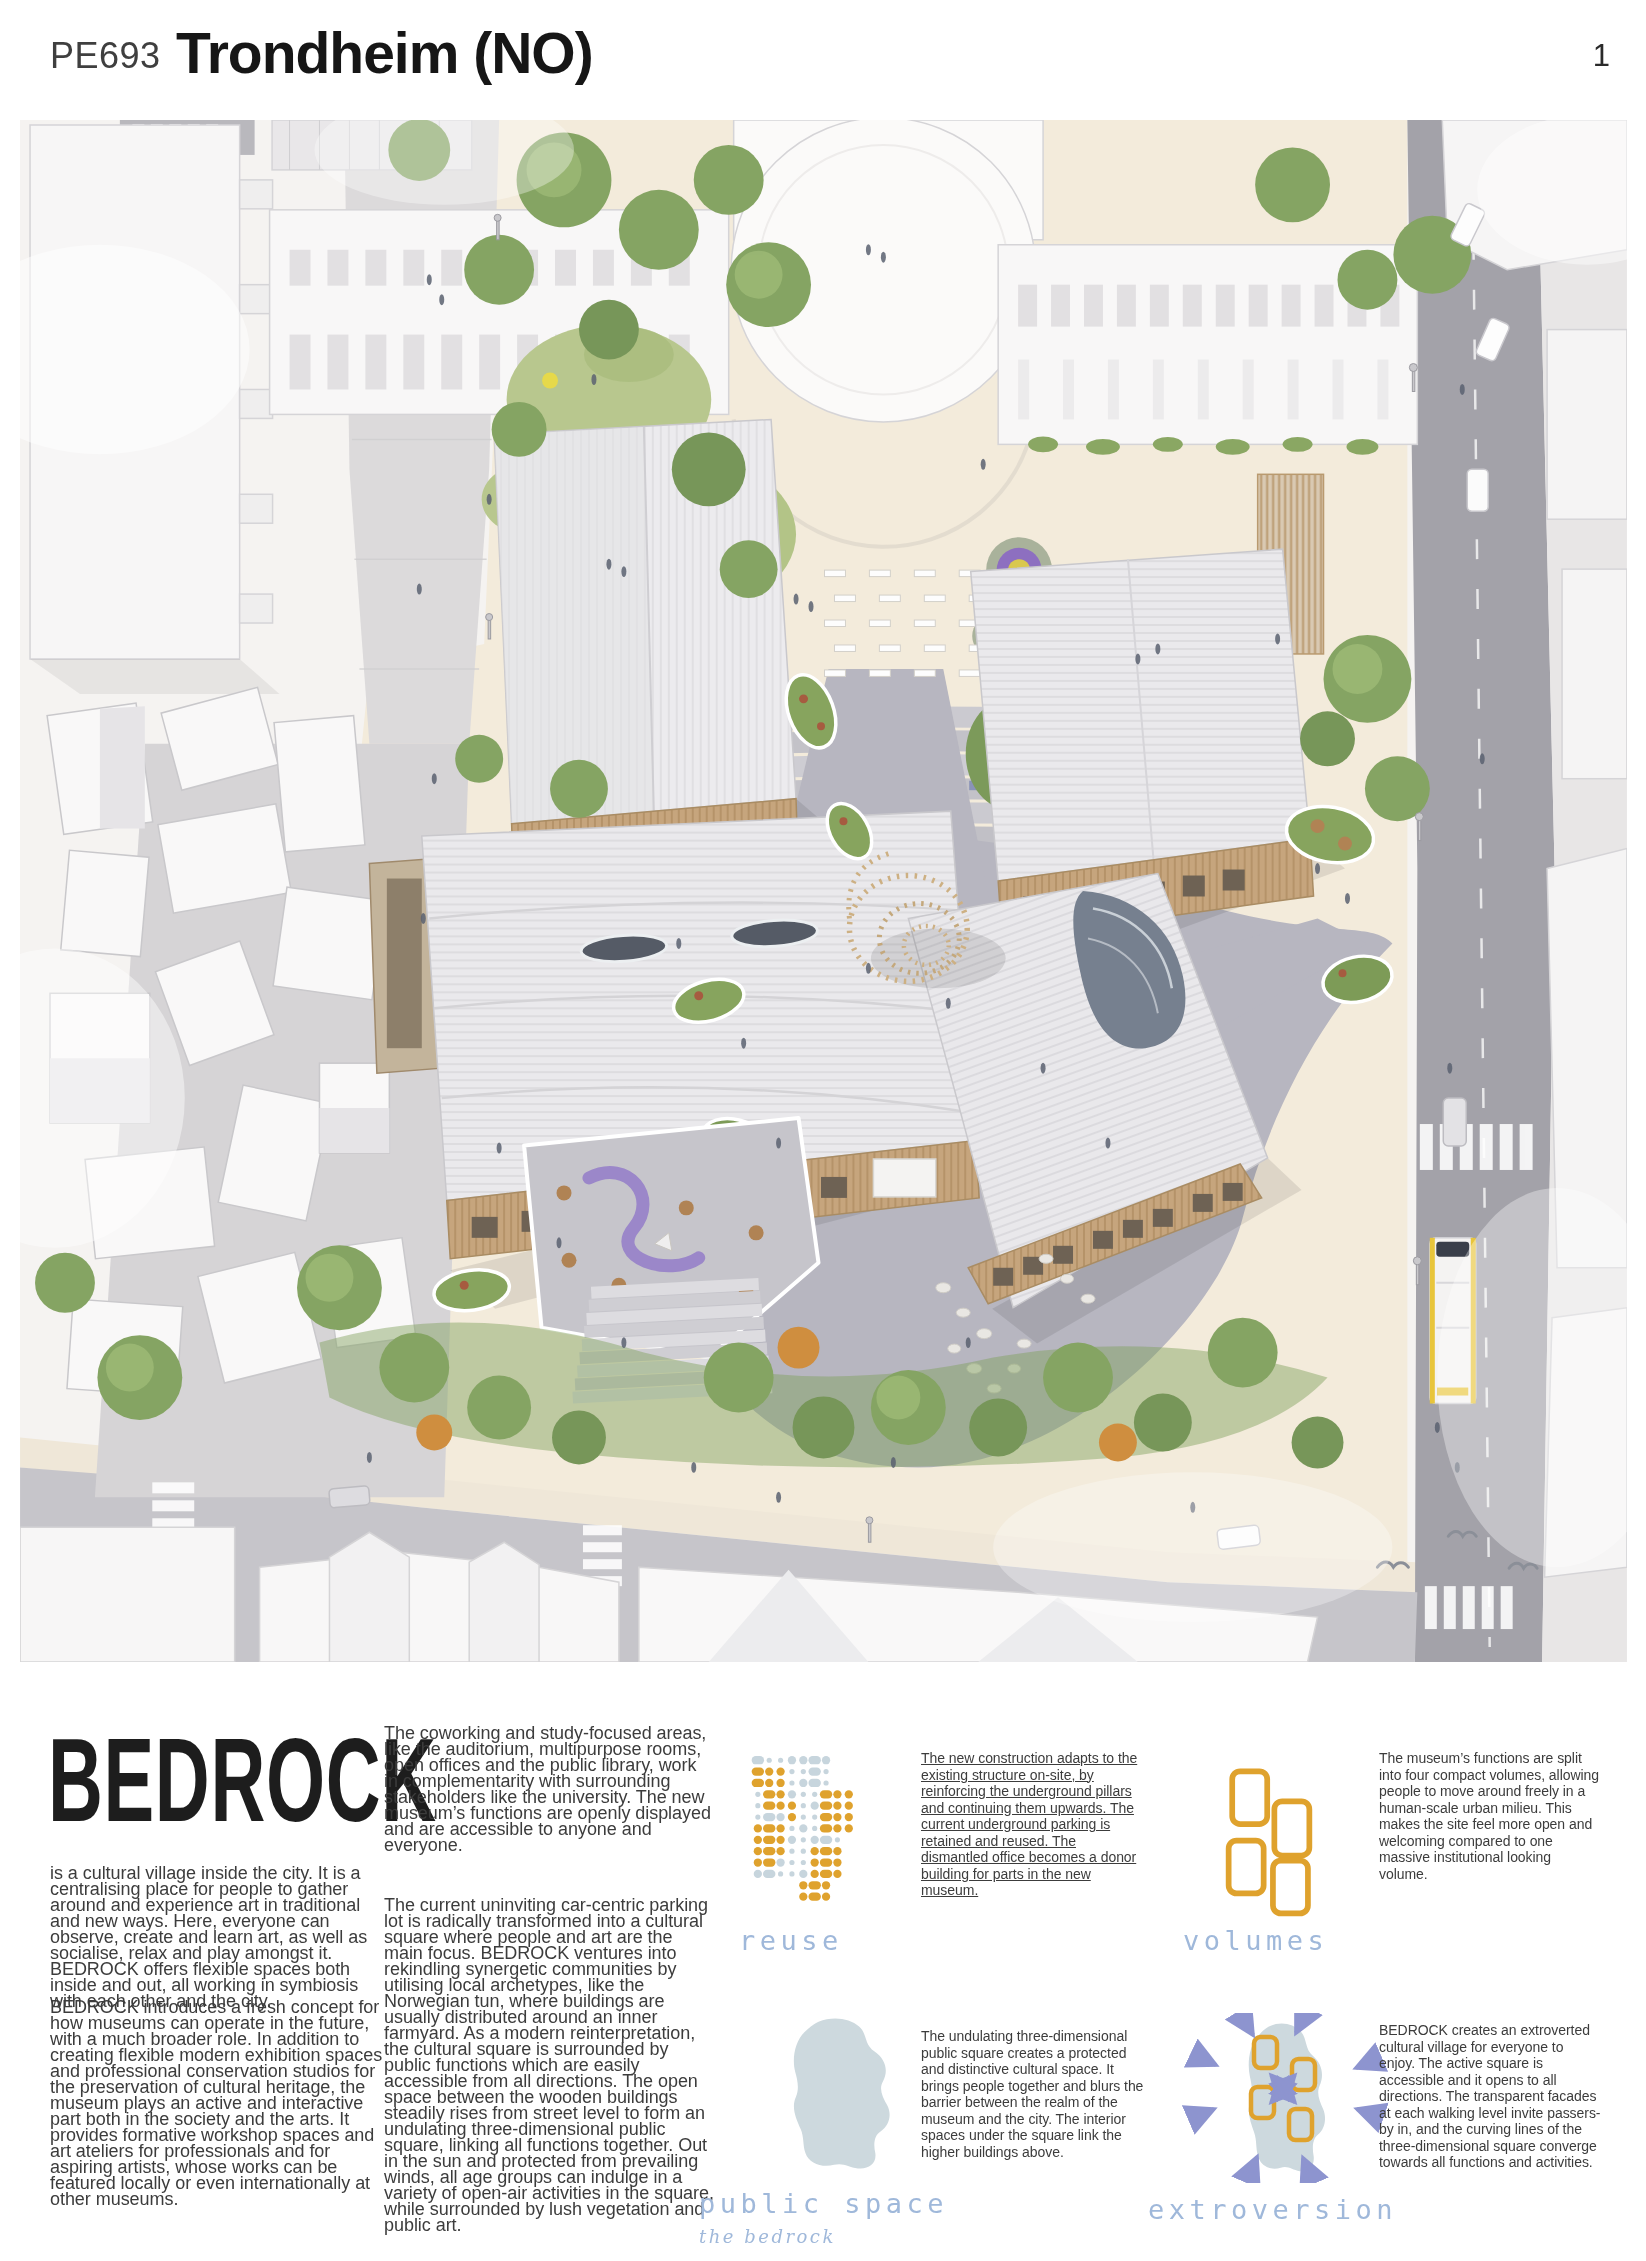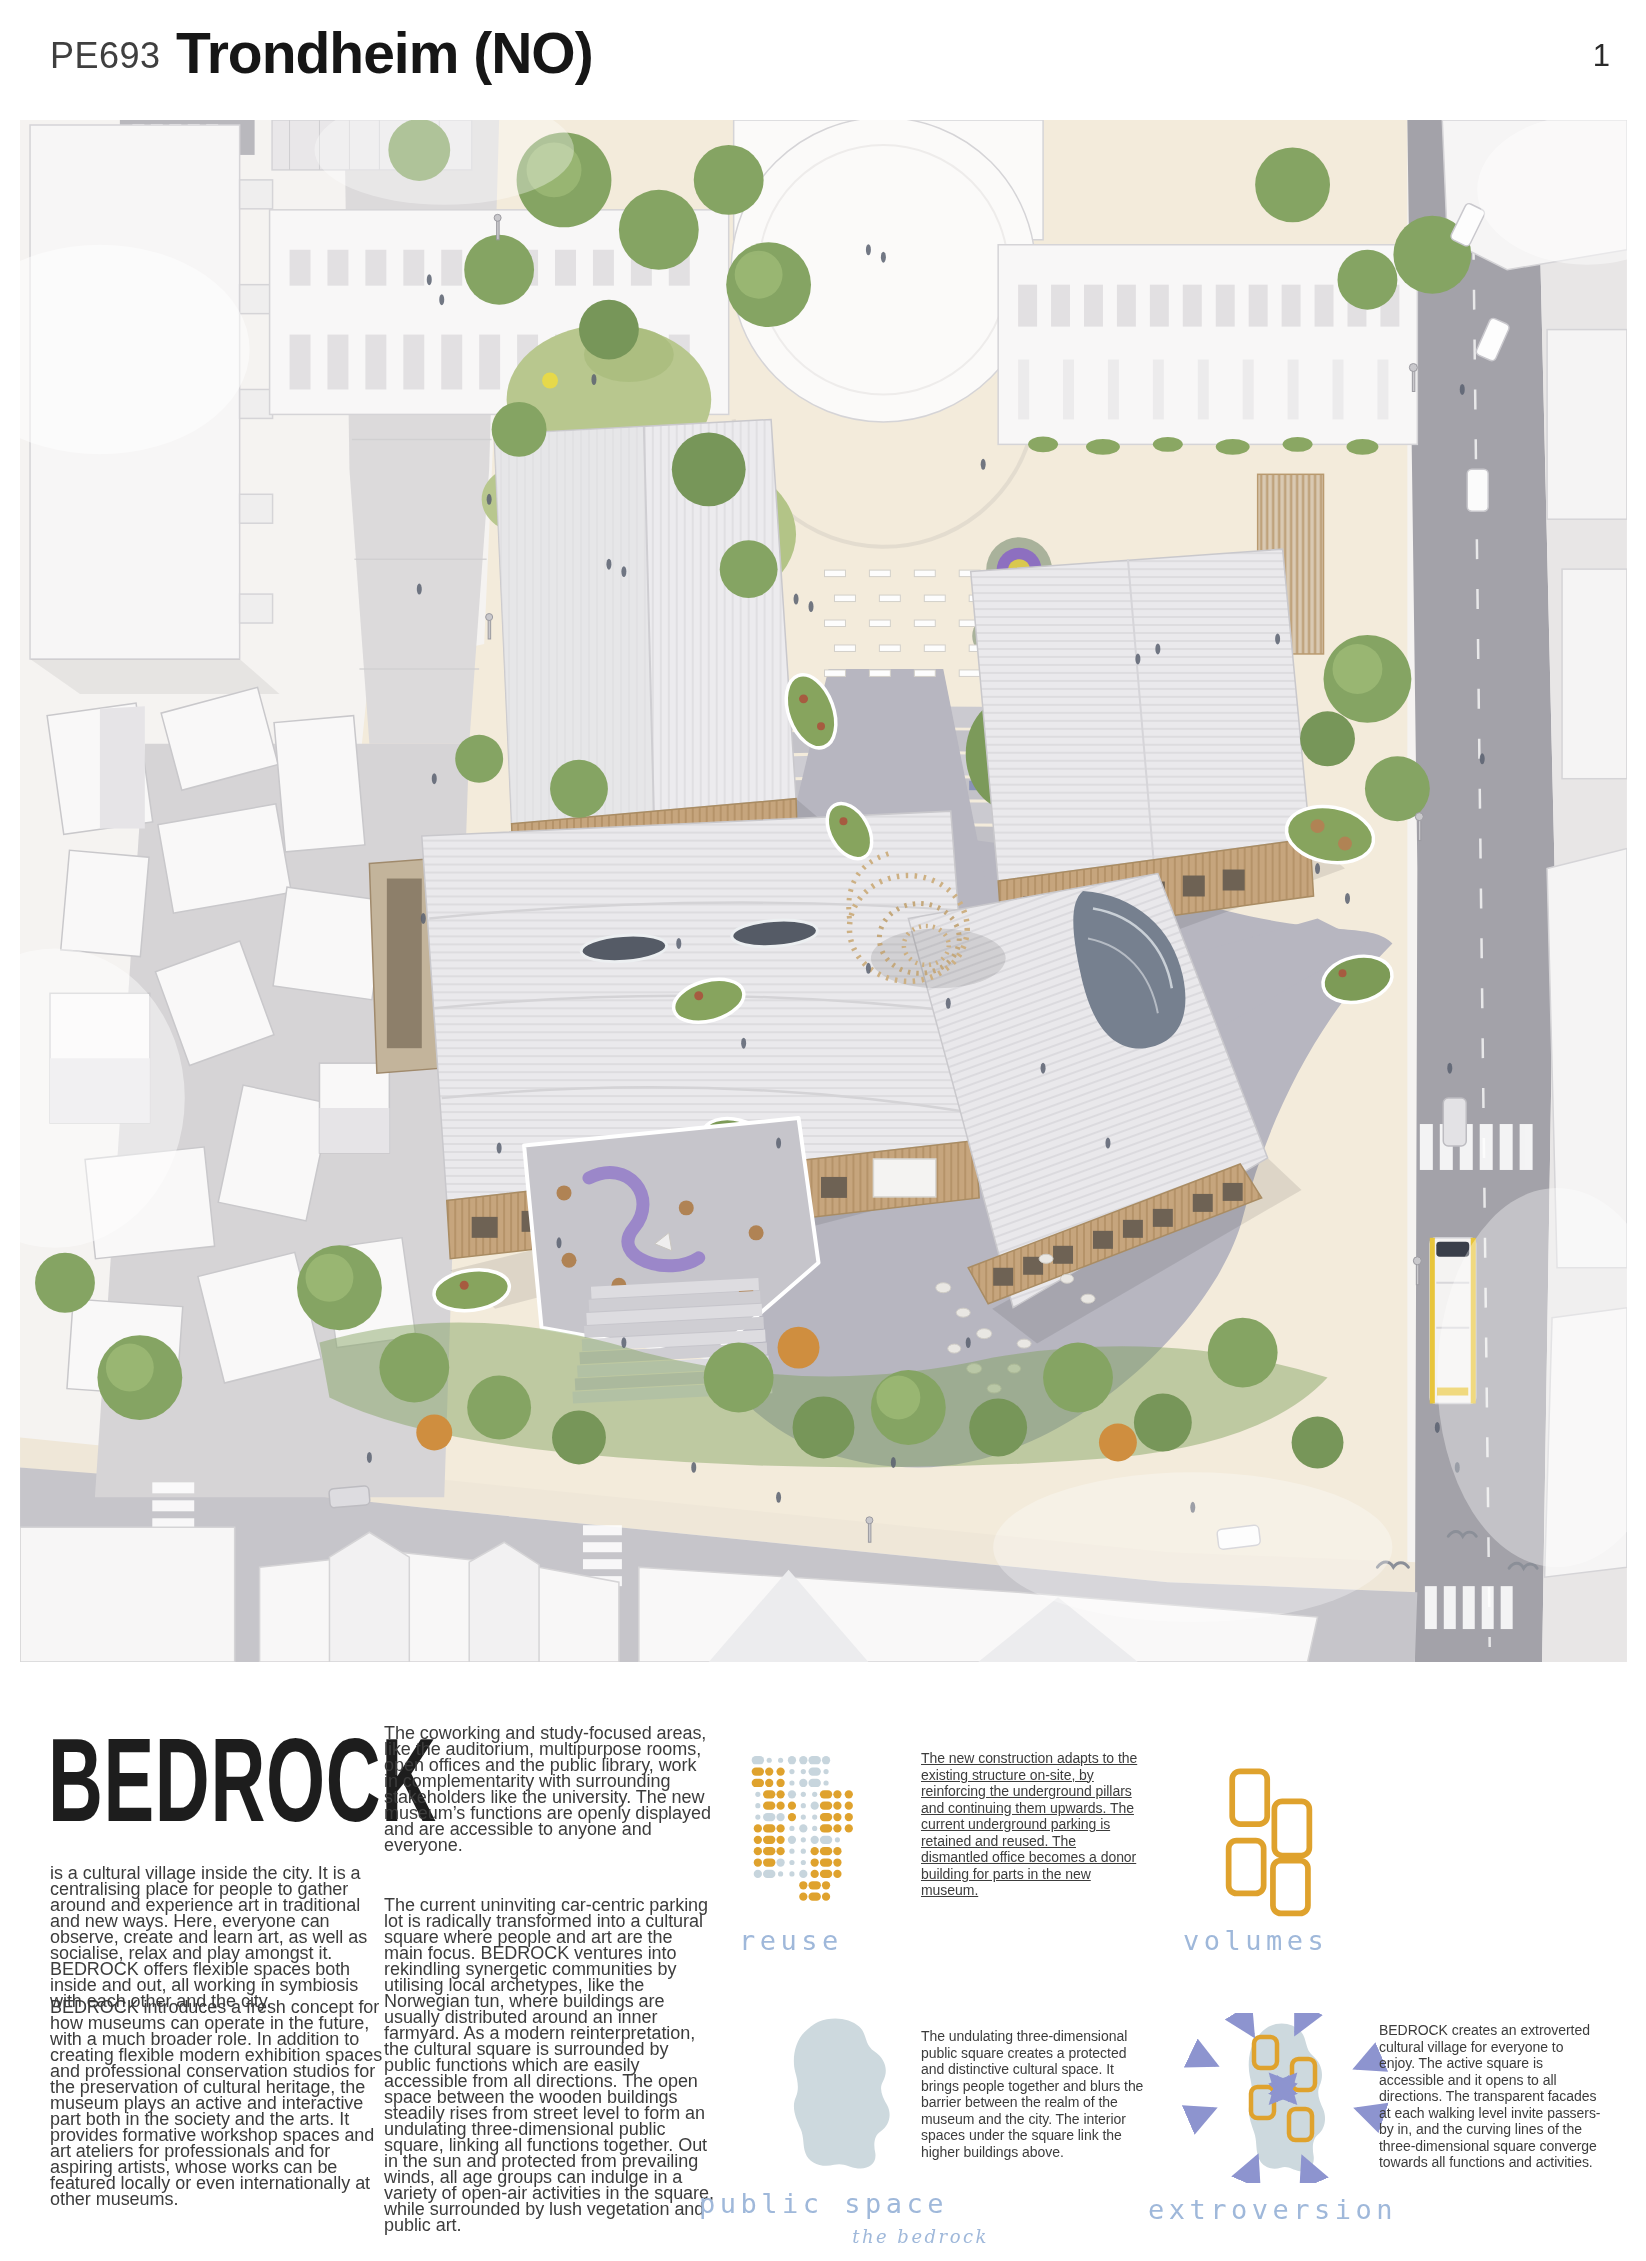--- a/index.html
+++ b/index.html
@@ -29,21 +29,21 @@
   .volumes-box{left:1208px;top:1767px;width:122px;height:150px;}
   .pspace-box{left:779px;top:2017px;width:122px;height:155px;}
   .extro-box{left:1178px;top:2013px;width:215px;height:170px;}
   .diagram-label{position:absolute;font-family:"DejaVu Sans Mono",monospace;font-size:27px;letter-spacing:4.5px;
                  color:#9FB8DA;text-align:left;}
   .lbl-reuse{left:739px;top:1925px;width:140px;}
   .lbl-volumes{left:1183px;top:1925px;width:175px;}
   .lbl-pspace{left:699px;top:2188px;width:290px;}
   .lbl-extro{left:1148px;top:2194px;width:280px;}
   .sub-label{position:absolute;font-family:"DejaVu Serif",serif;font-style:italic;font-size:18px;
-             letter-spacing:2.5px;color:#9FB8DA;text-align:right;}
+             letter-spacing:2.5px;color:#9FB8DA;text-align:left;}
   .lbl-bedrock{left:699px;top:2226px;width:290px;}
 </style>
 </head>
 <body>
 
 <div class="page">
 
   <div class="page-title">Trondheim (NO)</div>
   <div class="project-code">PE693</div>
   <div class="page-number">1</div>
@@ -765,20 +765,21 @@
 
   <div class="icon-box volumes-box">
     <svg width="122" height="150" viewBox="0 0 250 420" fill="none" stroke="#DFA22D" stroke-width="16">
       <rect x="22" y="12" width="98" height="148" rx="22"></rect>
       <rect x="140" y="96" width="98" height="152" rx="22"></rect>
       <rect x="12" y="206" width="98" height="148" rx="22"></rect>
       <rect x="136" y="262" width="98" height="148" rx="22"></rect>
     </svg>
   </div>
   <div class="diagram-label lbl-volumes">volumes</div>
+  <div class="txt-r col5">The museum’s functions are split into four compact volumes, allowing people to move around freely in a human-scale urban milieu. This makes the site feel more open and welcoming compared to one massive institutional looking volume.</div>
 
   <div class="icon-box pspace-box">
     <svg width="122" height="155" viewBox="0 0 500 650">
       <path d="M160,20 C220,-5 290,5 330,40 C365,70 350,115 395,145 C440,175 455,225 430,270 C412,302 428,335 448,370 C468,408 458,455 420,480 C392,498 390,535 398,570 C405,615 370,640 325,635 C285,630 265,610 225,620 C175,633 120,615 105,570 C93,537 100,505 85,470 C65,425 45,380 65,335 C80,302 72,265 62,230 C48,175 60,100 105,60 C122,45 130,35 160,20 Z" fill="#CDD9DE"></path>
     </svg>
   </div>
   <div class="diagram-label lbl-pspace">public space</div>
   <div class="sub-label lbl-bedrock">the bedrock</div>
   <div class="txt-r col4">The undulating three-dimensional public square creates a protected and distinctive cultural space. It brings people together and blurs the barrier between the realm of the museum and the city. The interior spaces under the square link the higher buildings above.</div>
 

